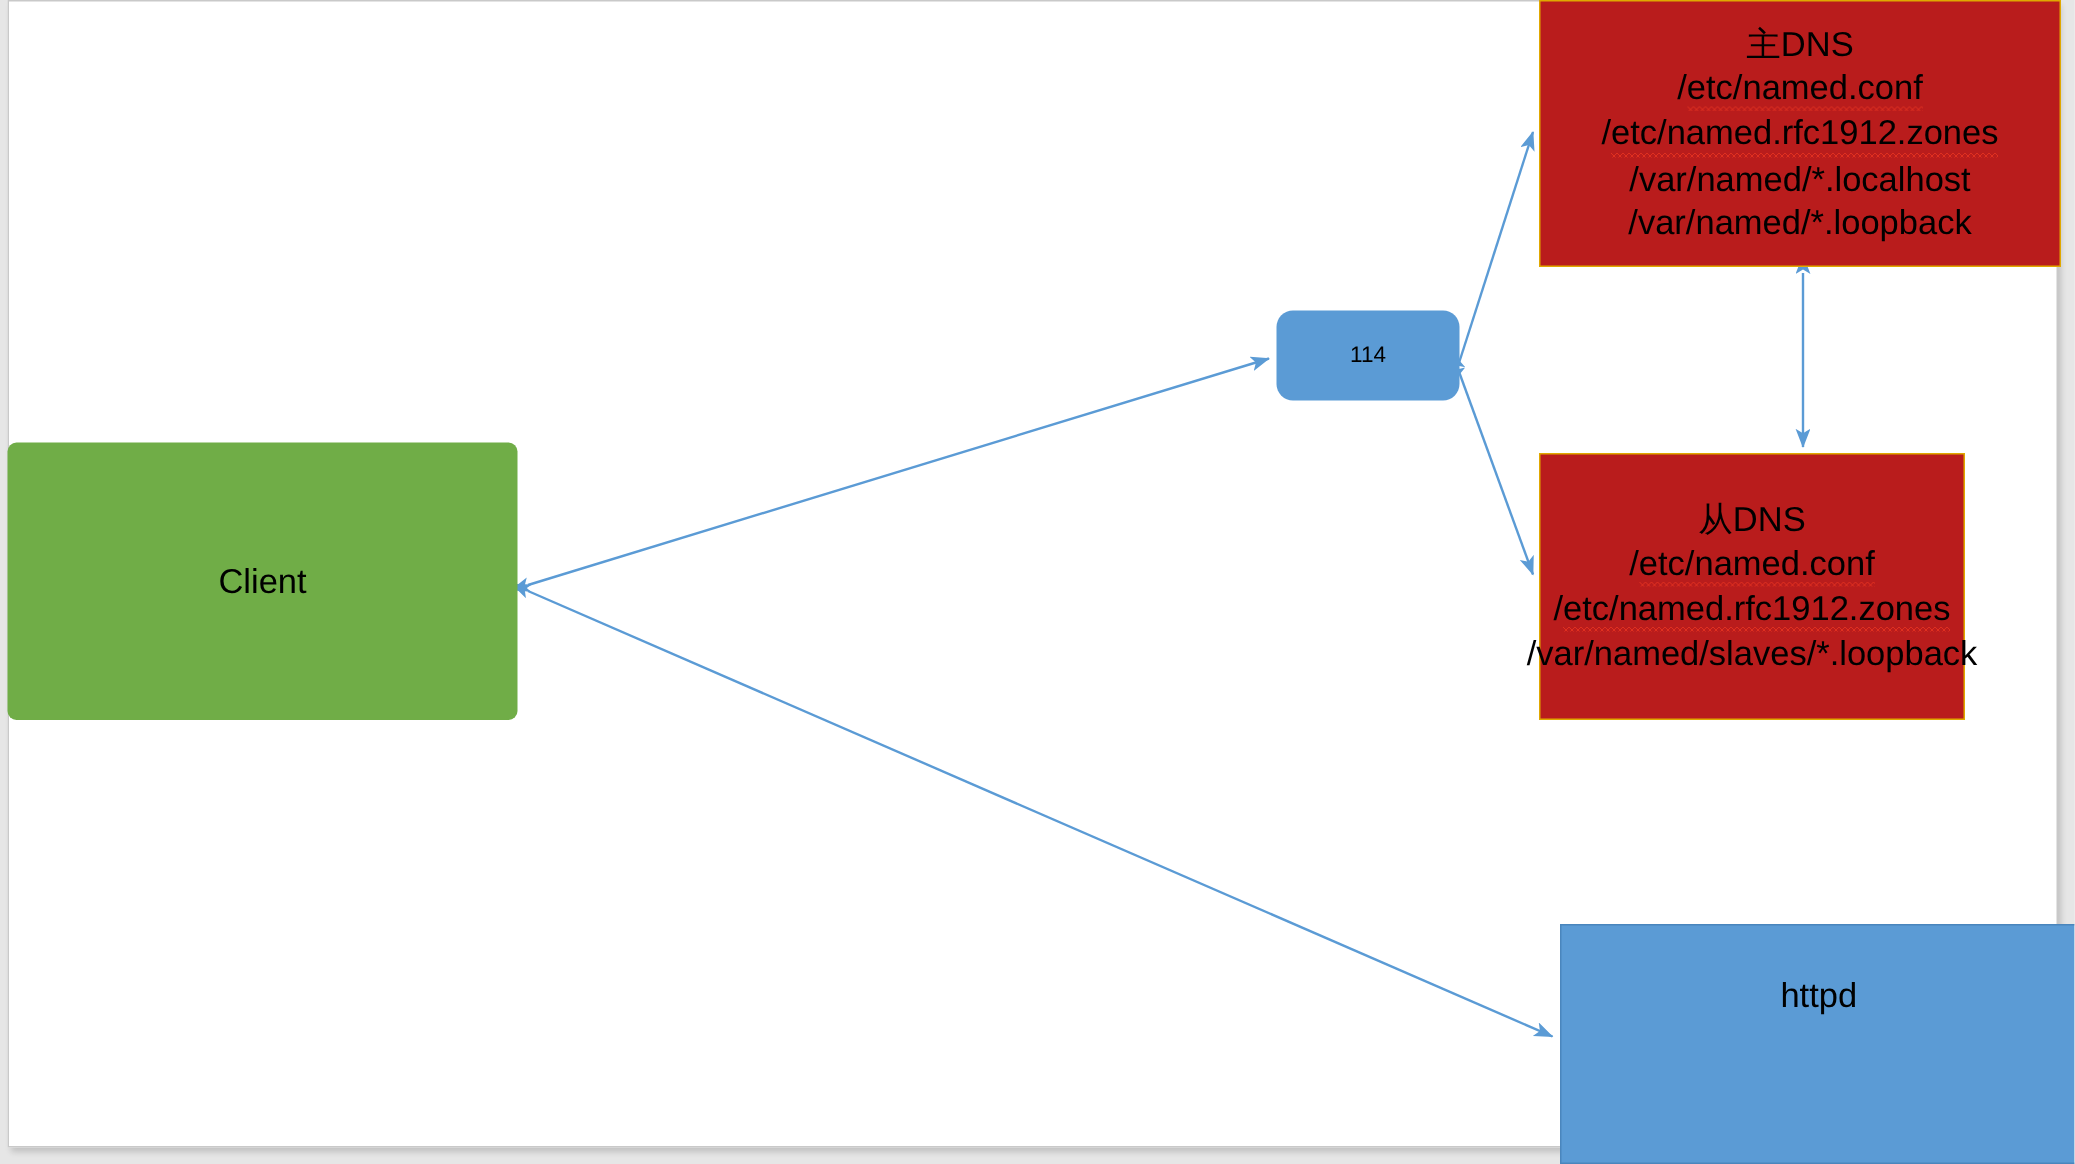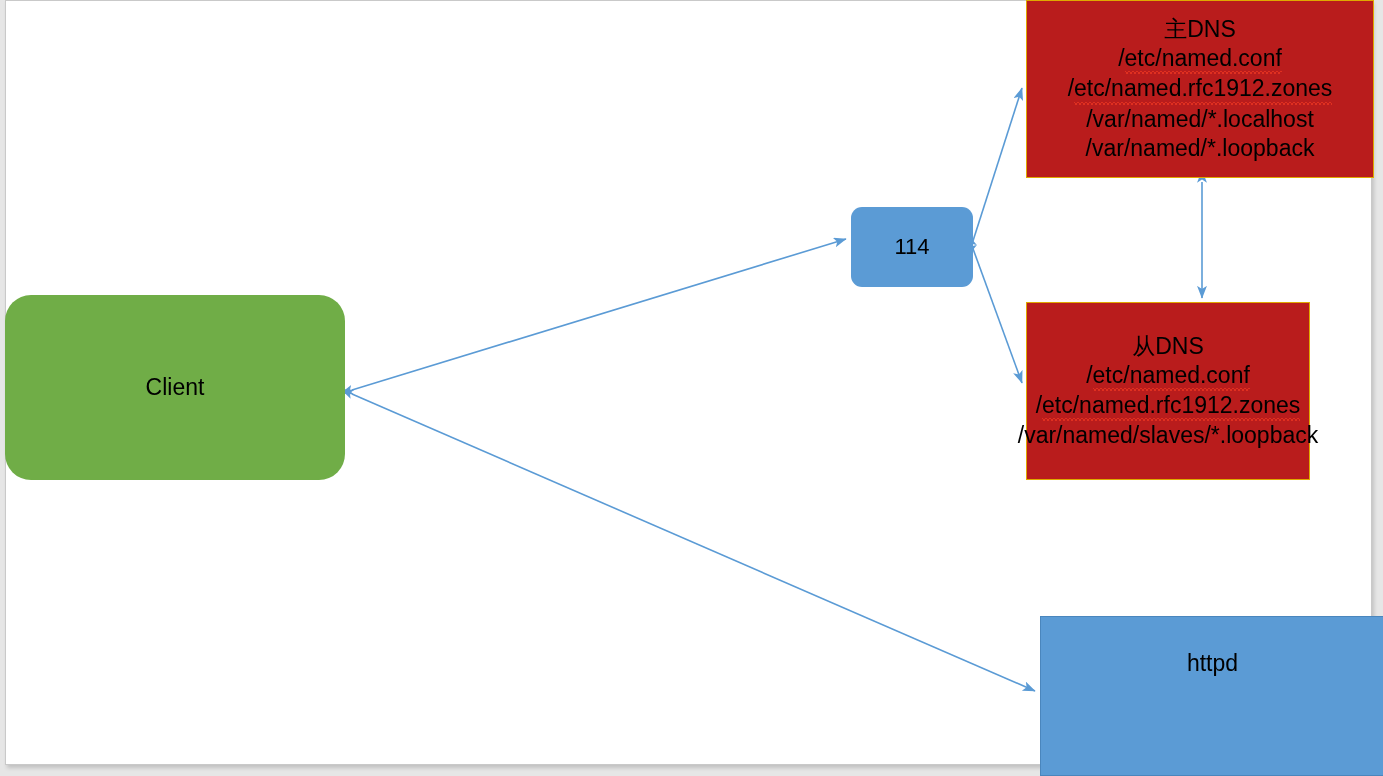--- a/index.html
+++ b/index.html
@@ -57,34 +57,34 @@
   }
   .node .ln { display: block; white-space: pre; }
 
   
   #node-client {
     left: 5px;
     top: 295px;
     width: 340px;
     height: 185px;
     background: #70AD47;
-    border-radius: 26px;
+    border-radius: 6px;
     font-size: 23px;
   }
   #node-client .ln { padding: 1px 0; }
 
   
   #node-114 {
     left: 851px;
     top: 207px;
     width: 122px;
-    height: 80px;
+    height: 60px;
     background: #5B9BD5;
     border-radius: 11px;
-    font-size: 22px;
+    font-size: 15px;
   }
 
   
   .orange {
     background: #b91c1c;
     border: 1px solid #E0A800;
     font-size: 23px;
   }
   #node-master-dns {
     left: 1026px;

